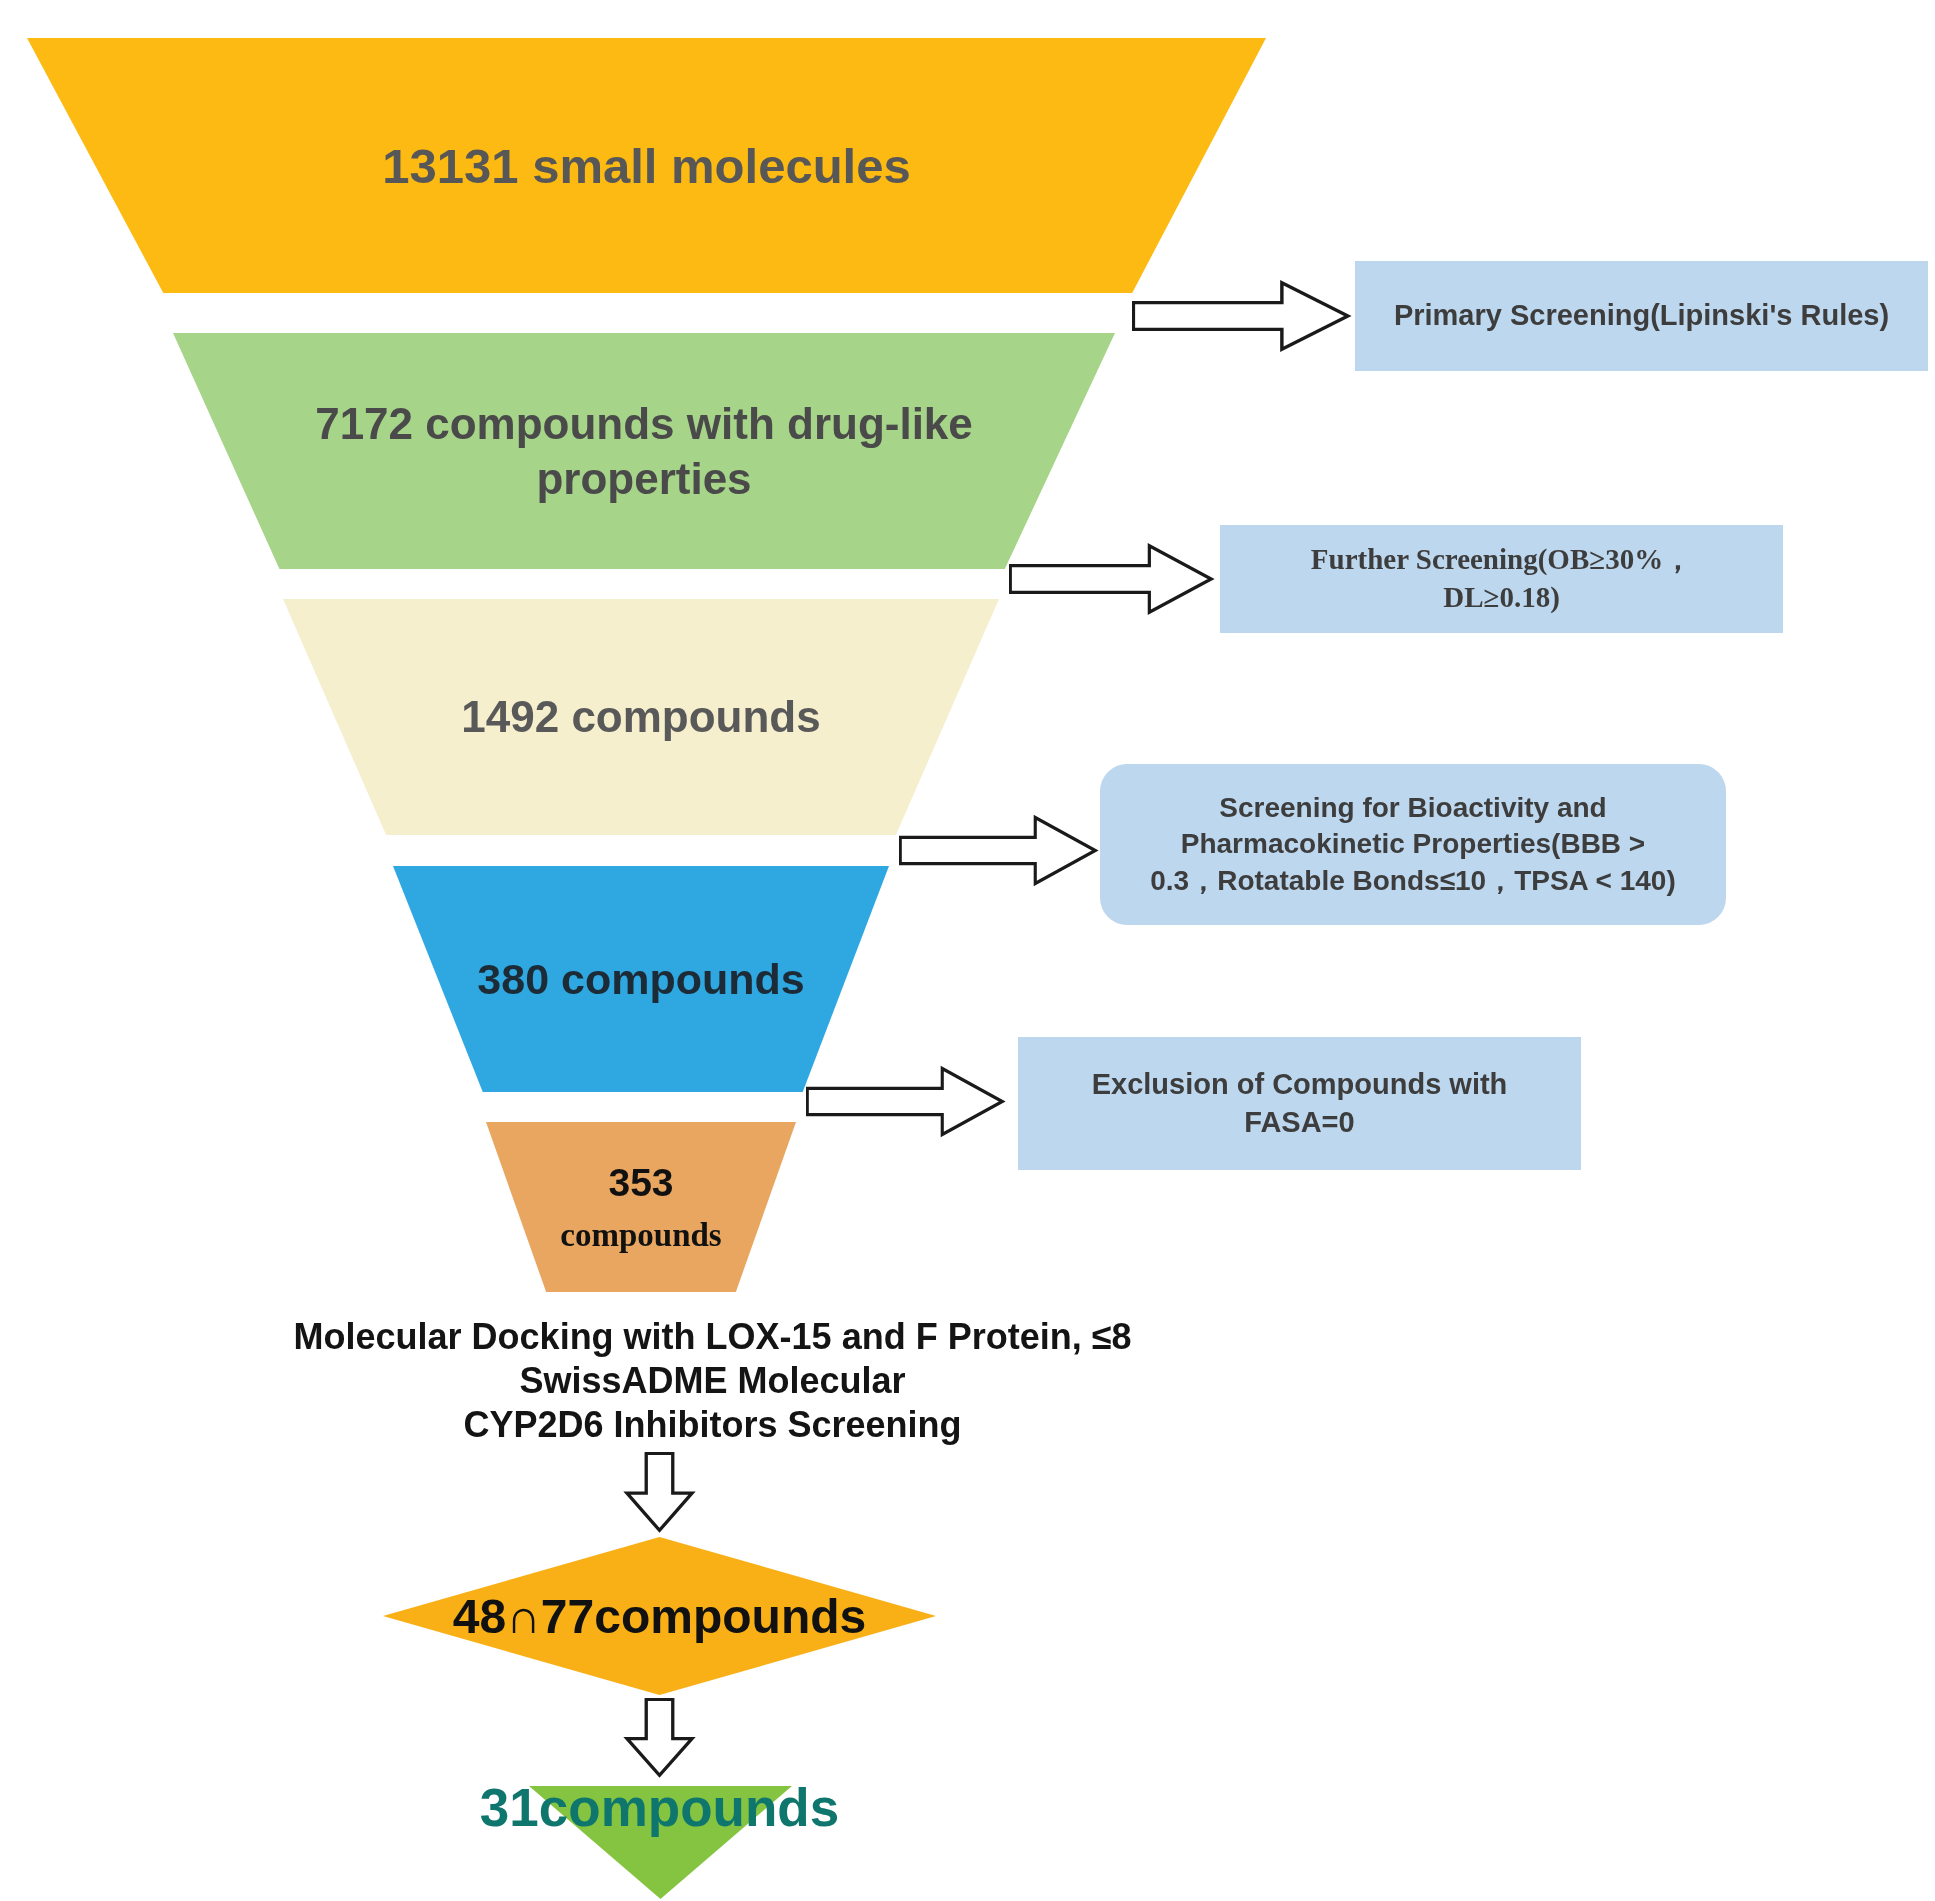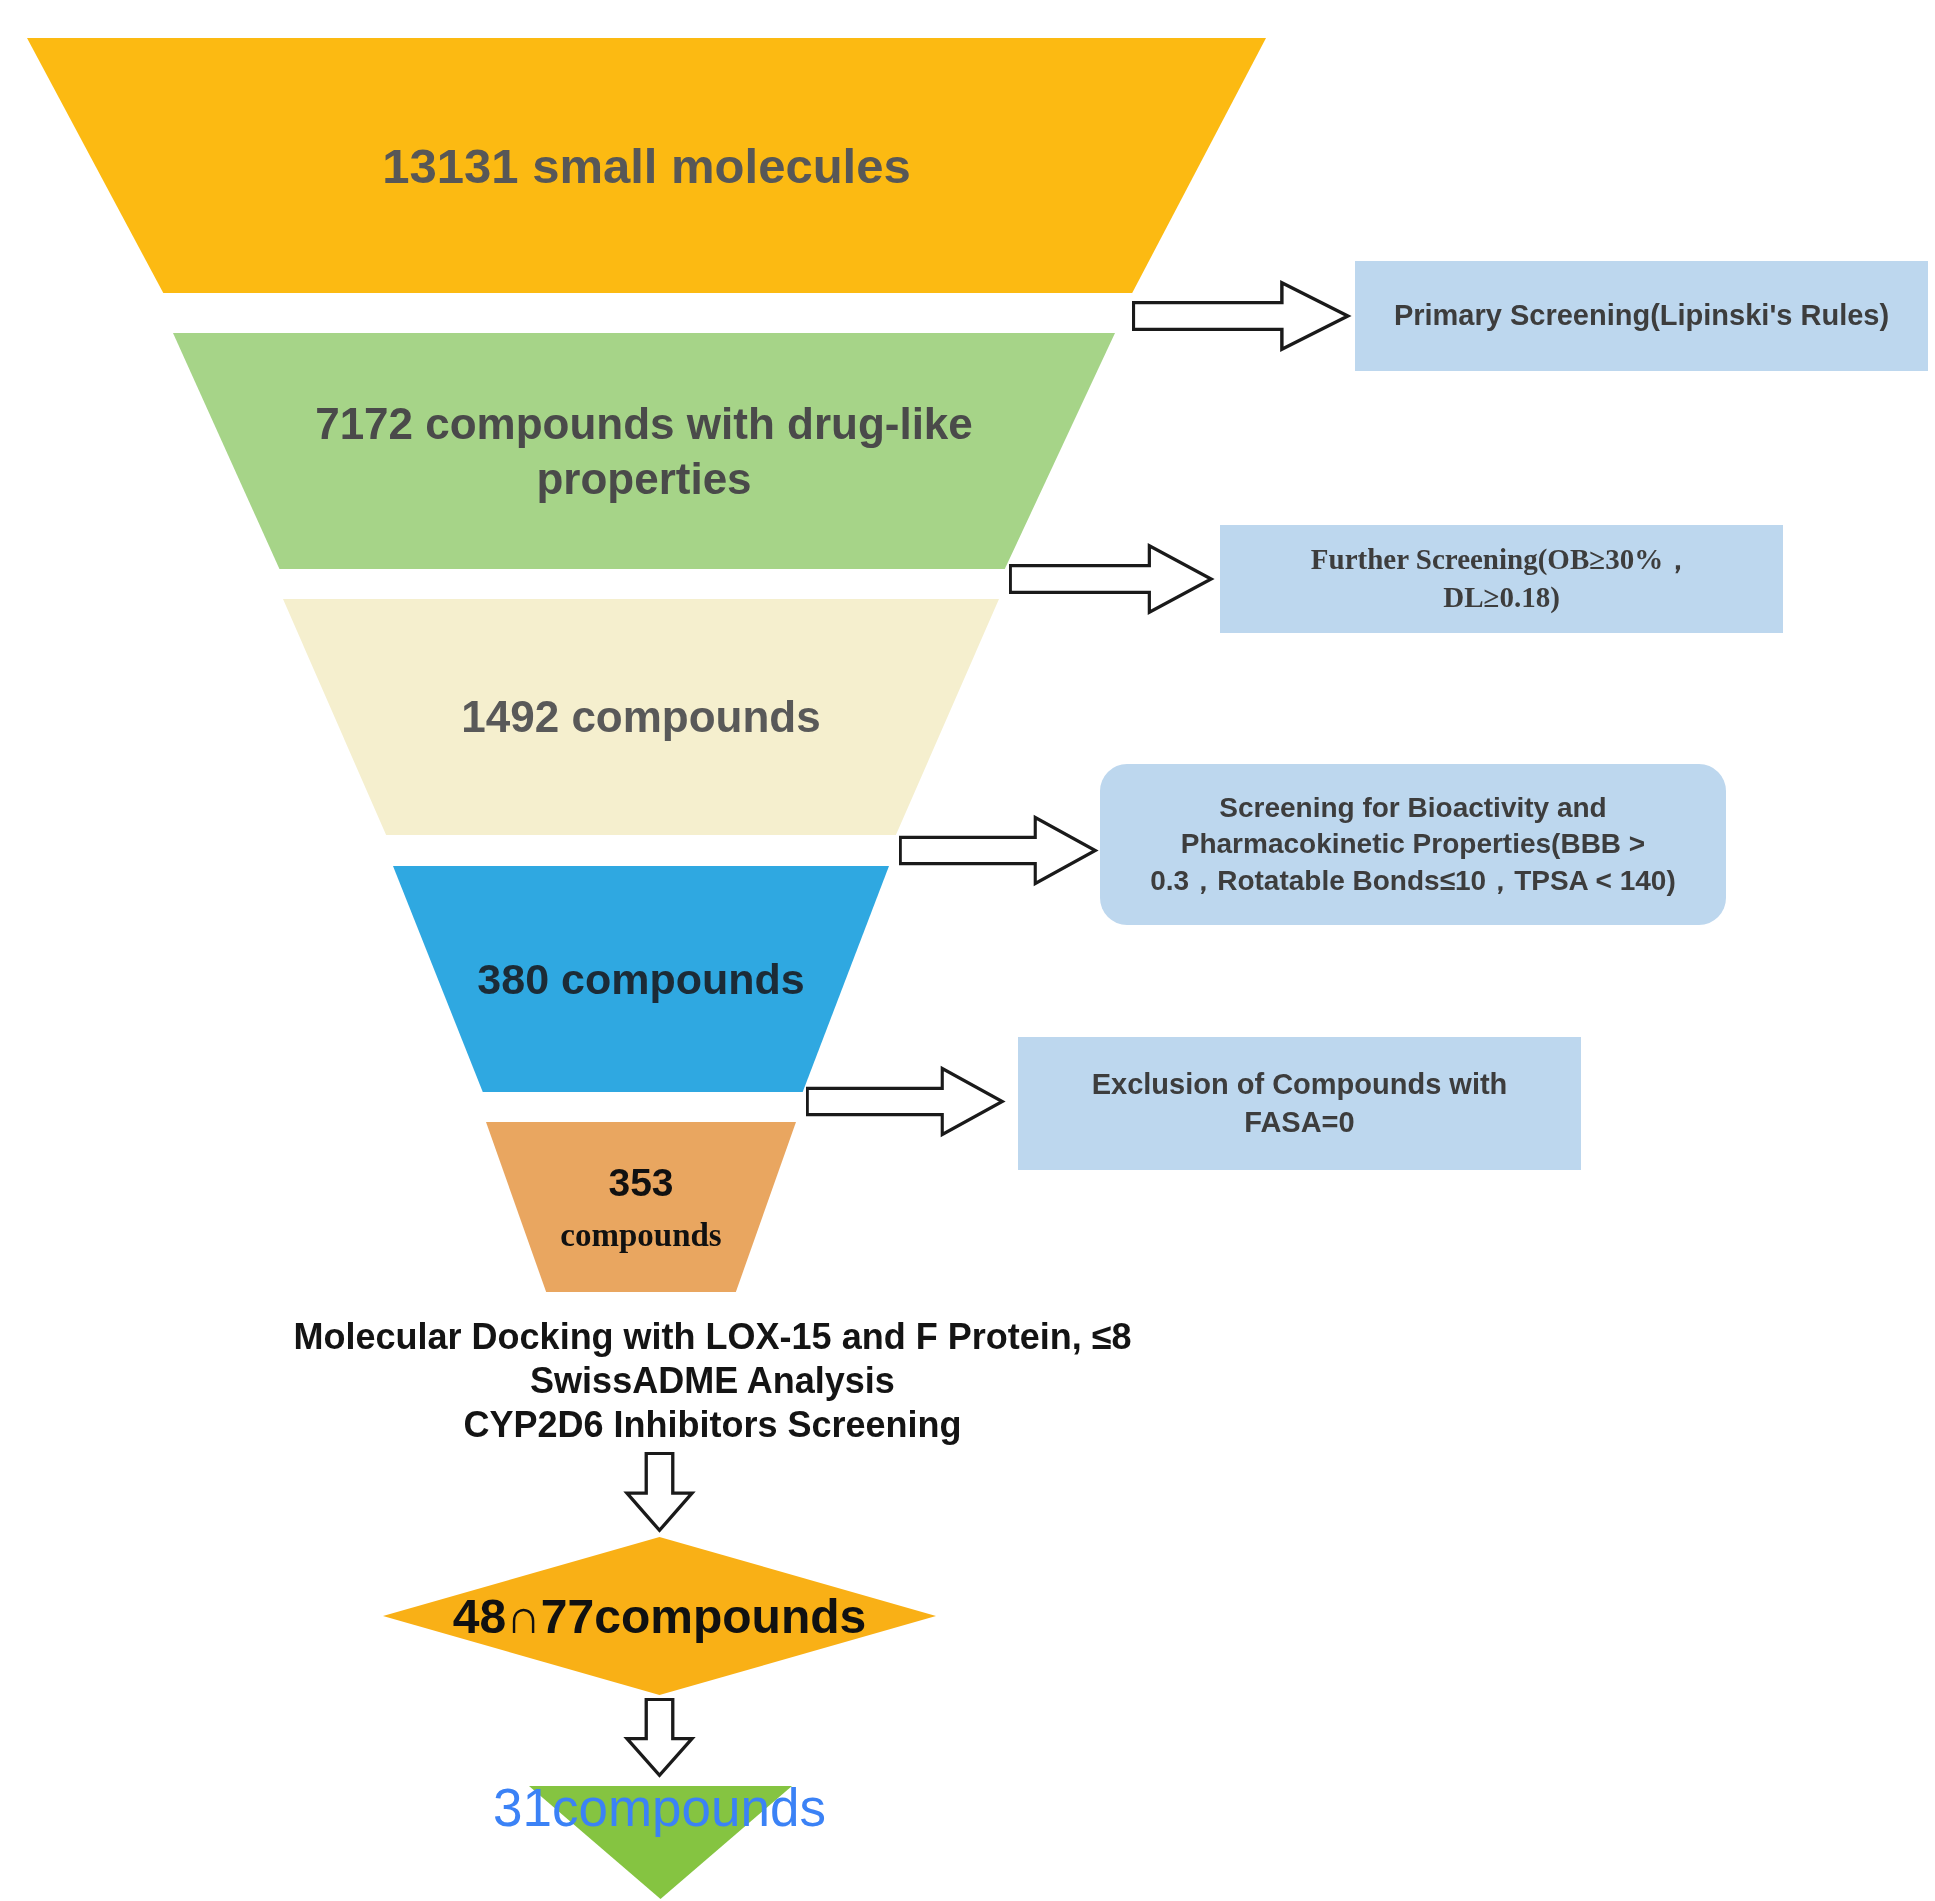--- a/index.html
+++ b/index.html
@@ -53,21 +53,21 @@
     clip-path:polygon(50% 0,100% 50%,50% 100%,0 50%);
     display:flex; align-items:center; justify-content:center;
     font-size:48px; font-weight:bold; color:#111; text-align:center;
   }
   .tri {
     position:absolute; left:529px; top:1786px; width:263px; height:113px;
     clip-path:polygon(0 0,100% 0,50% 100%);
   }
   .result {
     position:absolute; left:393px; top:1777px; width:533px;
-    text-align:center; font-size:53px; font-weight:normal; color:#3b82f6;
+    text-align:center; font-size:53px; font-weight:bold; color:#0f766e;
   }
 </style>
 </head>
 <body>
 
 <div id="canvas">
 
   <div class="layer l1" style="background-color: rgb(252, 186, 18);">
     <span>13131 small molecules</span>
   </div>
@@ -123,21 +123,21 @@
 Pharmacokinetic Properties(BBB &gt;
 0.3，Rotatable Bonds≤10，TPSA &lt; 140)</span>
   </div>
   <div class="note n4" style="background-color: rgb(189, 215, 238);">
     <span>Exclusion of Compounds with
 FASA=0</span>
   </div>
 
   <div class="steps">
     <div>Molecular Docking with LOX-15 and F Protein, ≤8</div>
-    <div>SwissADME Analysis</div>
+    <div>SwissADME Molecular</div>
     <div>CYP2D6 Inhibitors  Screening</div>
   </div>
 
   <div class="arrow d1">
     <svg viewBox="0 0 110 122" preserveAspectRatio="none">
       <polygon points="35,2 75,2 75,62 104,62 55,118 6,62 35,62" fill="#ffffff" stroke="#1a1a1a" stroke-width="5"></polygon>
     </svg>
   </div>
   <div class="arrow d2">
     <svg viewBox="0 0 110 122" preserveAspectRatio="none">

